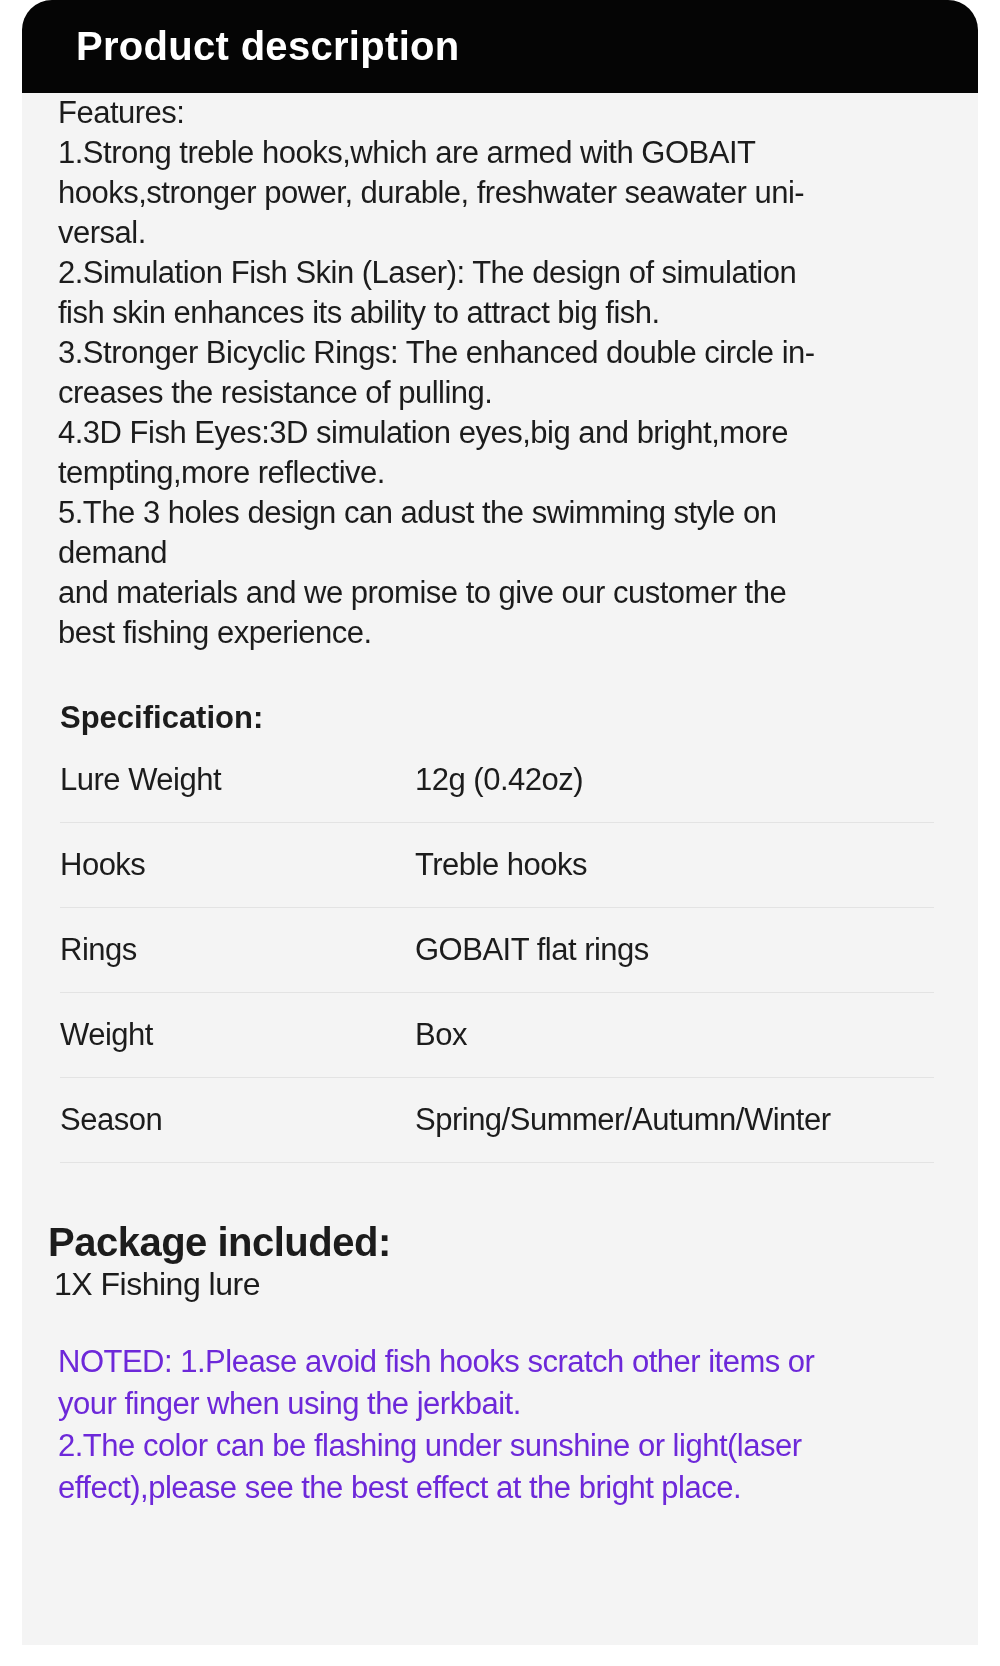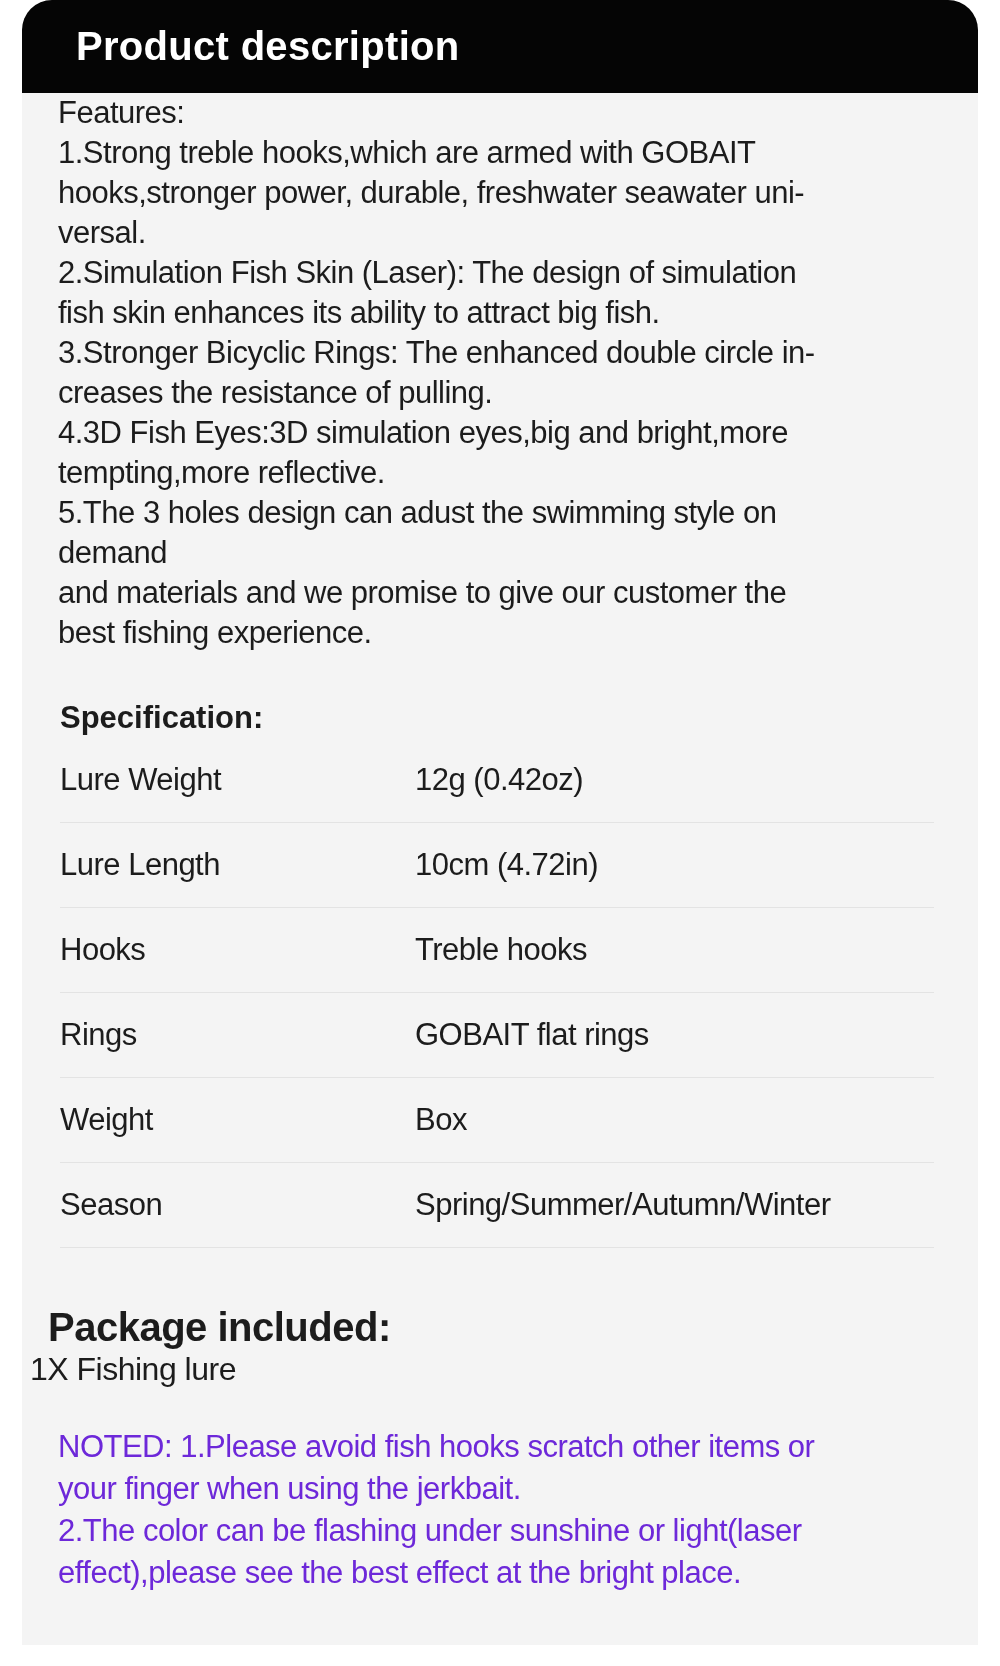--- a/index.html
+++ b/index.html
@@ -64,21 +64,21 @@
   .spec-value { flex: 1; }
 
   .pkg-heading {
     margin: 58px 0 0 26px;
     font-size: 40px;
     font-weight: bold;
     line-height: 42px;
     letter-spacing: -0.5px;
   }
   .pkg-item {
-    margin-left: 8px;
+    margin-left: 32px;
     font-size: 32px;
     line-height: 42px;
     letter-spacing: -0.5px;
   }
 
   .note {
     margin: 36px 0 0 36px;
     color: #6d28d9;
     font-size: 31px;
     line-height: 42px;
@@ -115,24 +115,20 @@
     </div>
 
     <div class="spec-heading">Specification:</div>
 
     <div class="spec-table">
       <div class="spec-row">
         <div class="spec-label">Lure Weight</div>
         <div class="spec-value">12g (0.42oz)</div>
       </div>
       <div class="spec-row">
-        <div class="spec-label">Lure Length</div>
-        <div class="spec-value">10cm (4.72in)</div>
-      </div>
-      <div class="spec-row">
         <div class="spec-label">Hooks</div>
         <div class="spec-value">Treble hooks</div>
       </div>
       <div class="spec-row">
         <div class="spec-label">Rings</div>
         <div class="spec-value">GOBAIT flat rings</div>
       </div>
       <div class="spec-row">
         <div class="spec-label">Weight</div>
         <div class="spec-value">Box</div>

